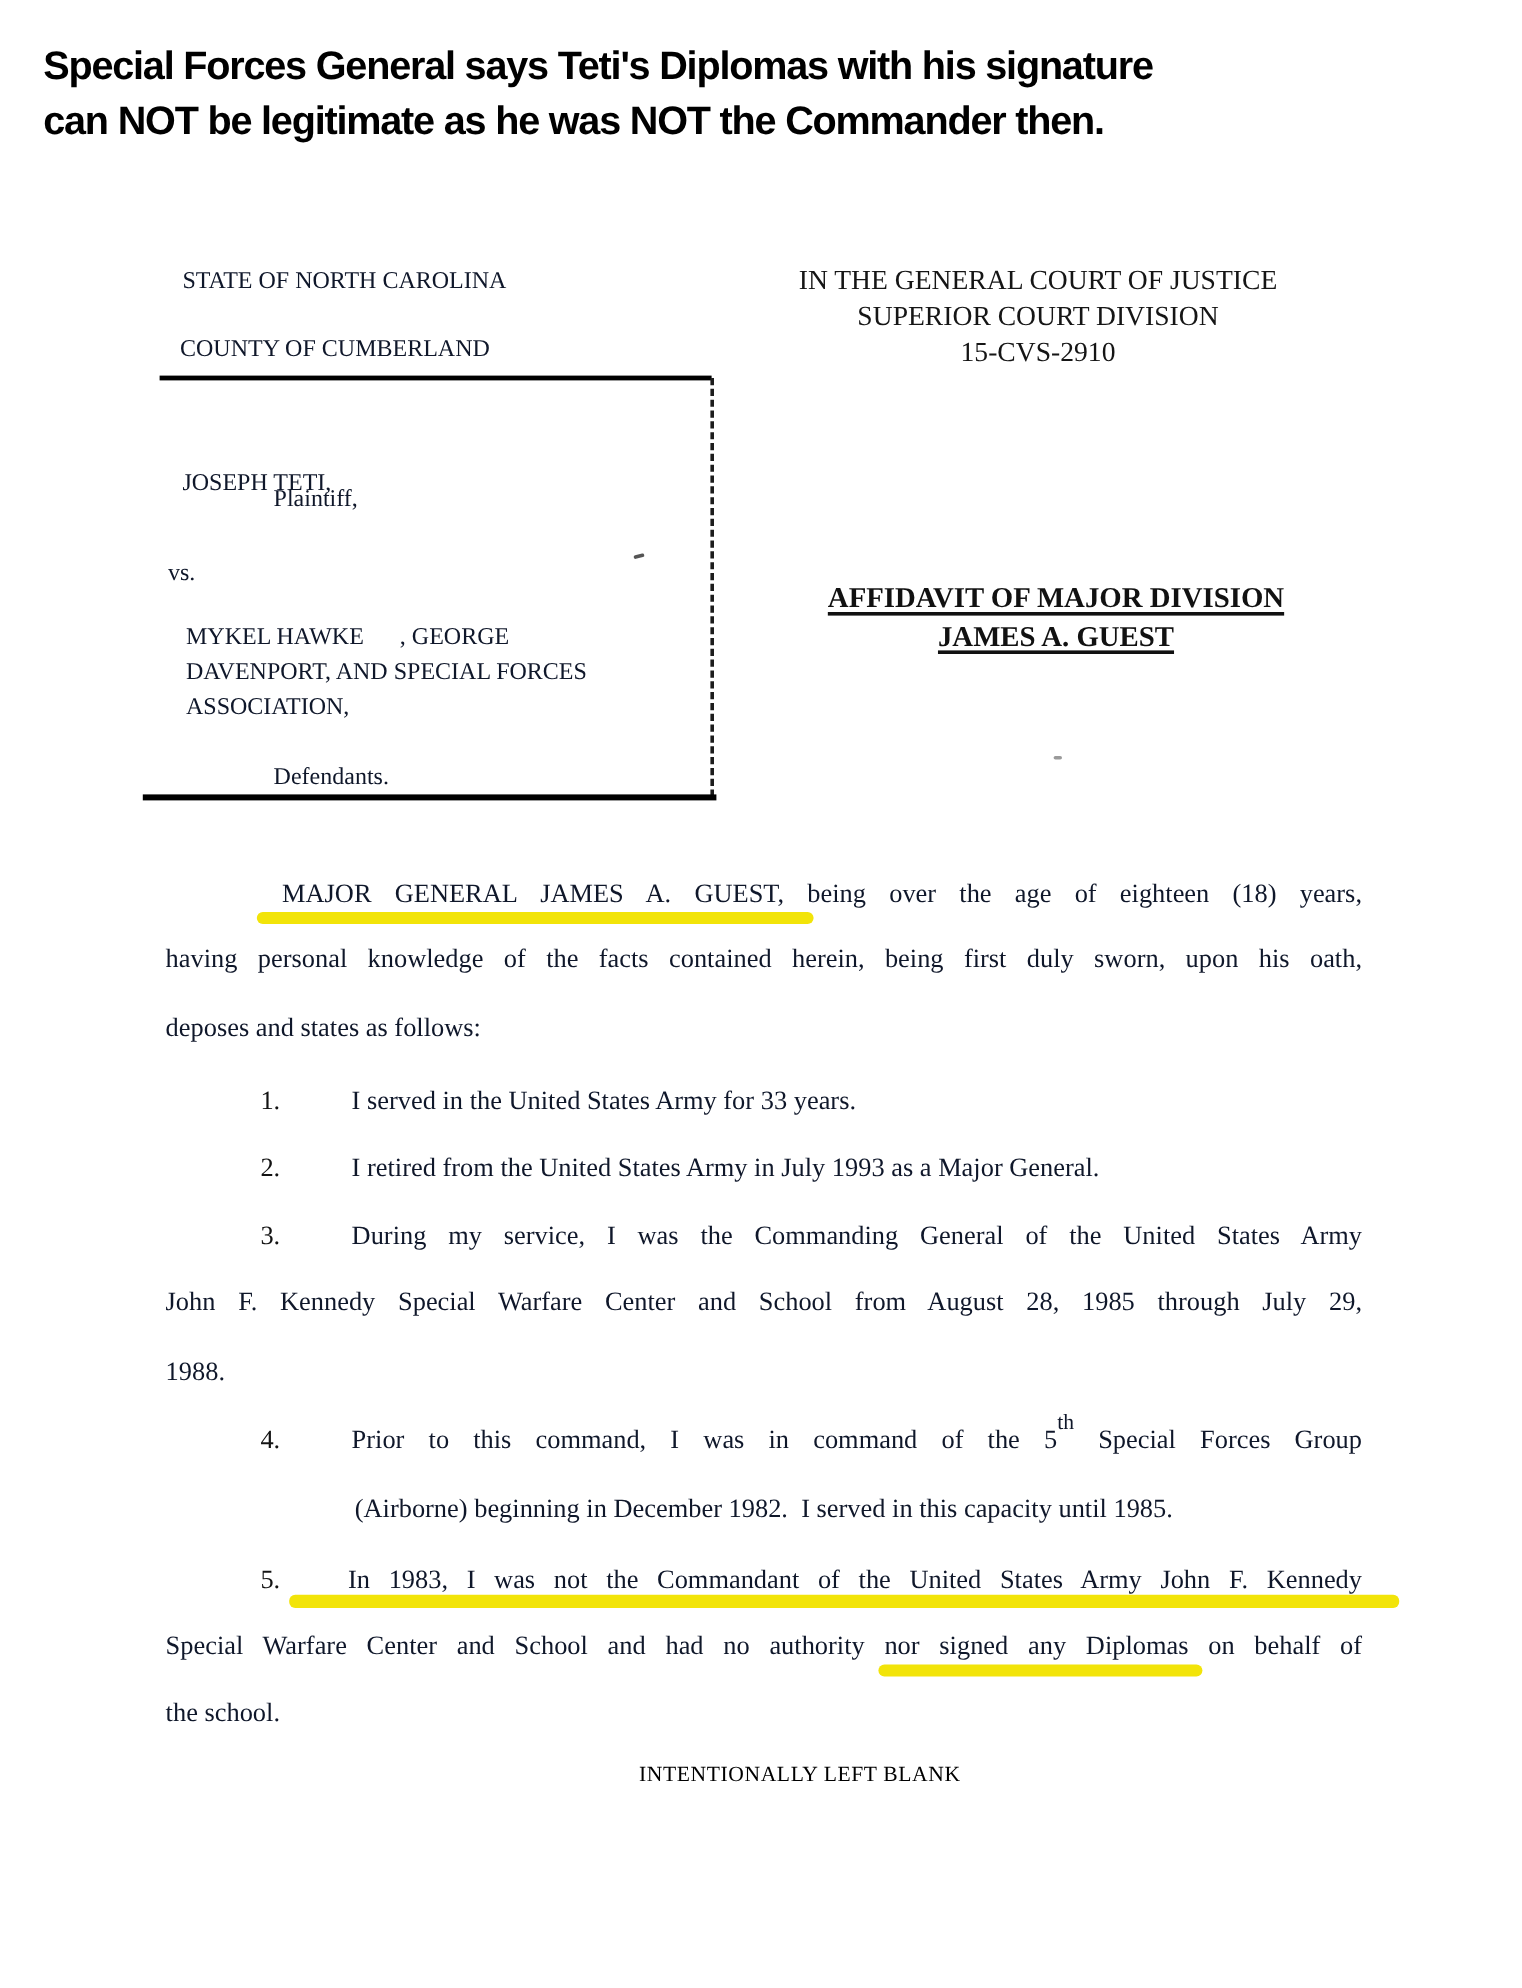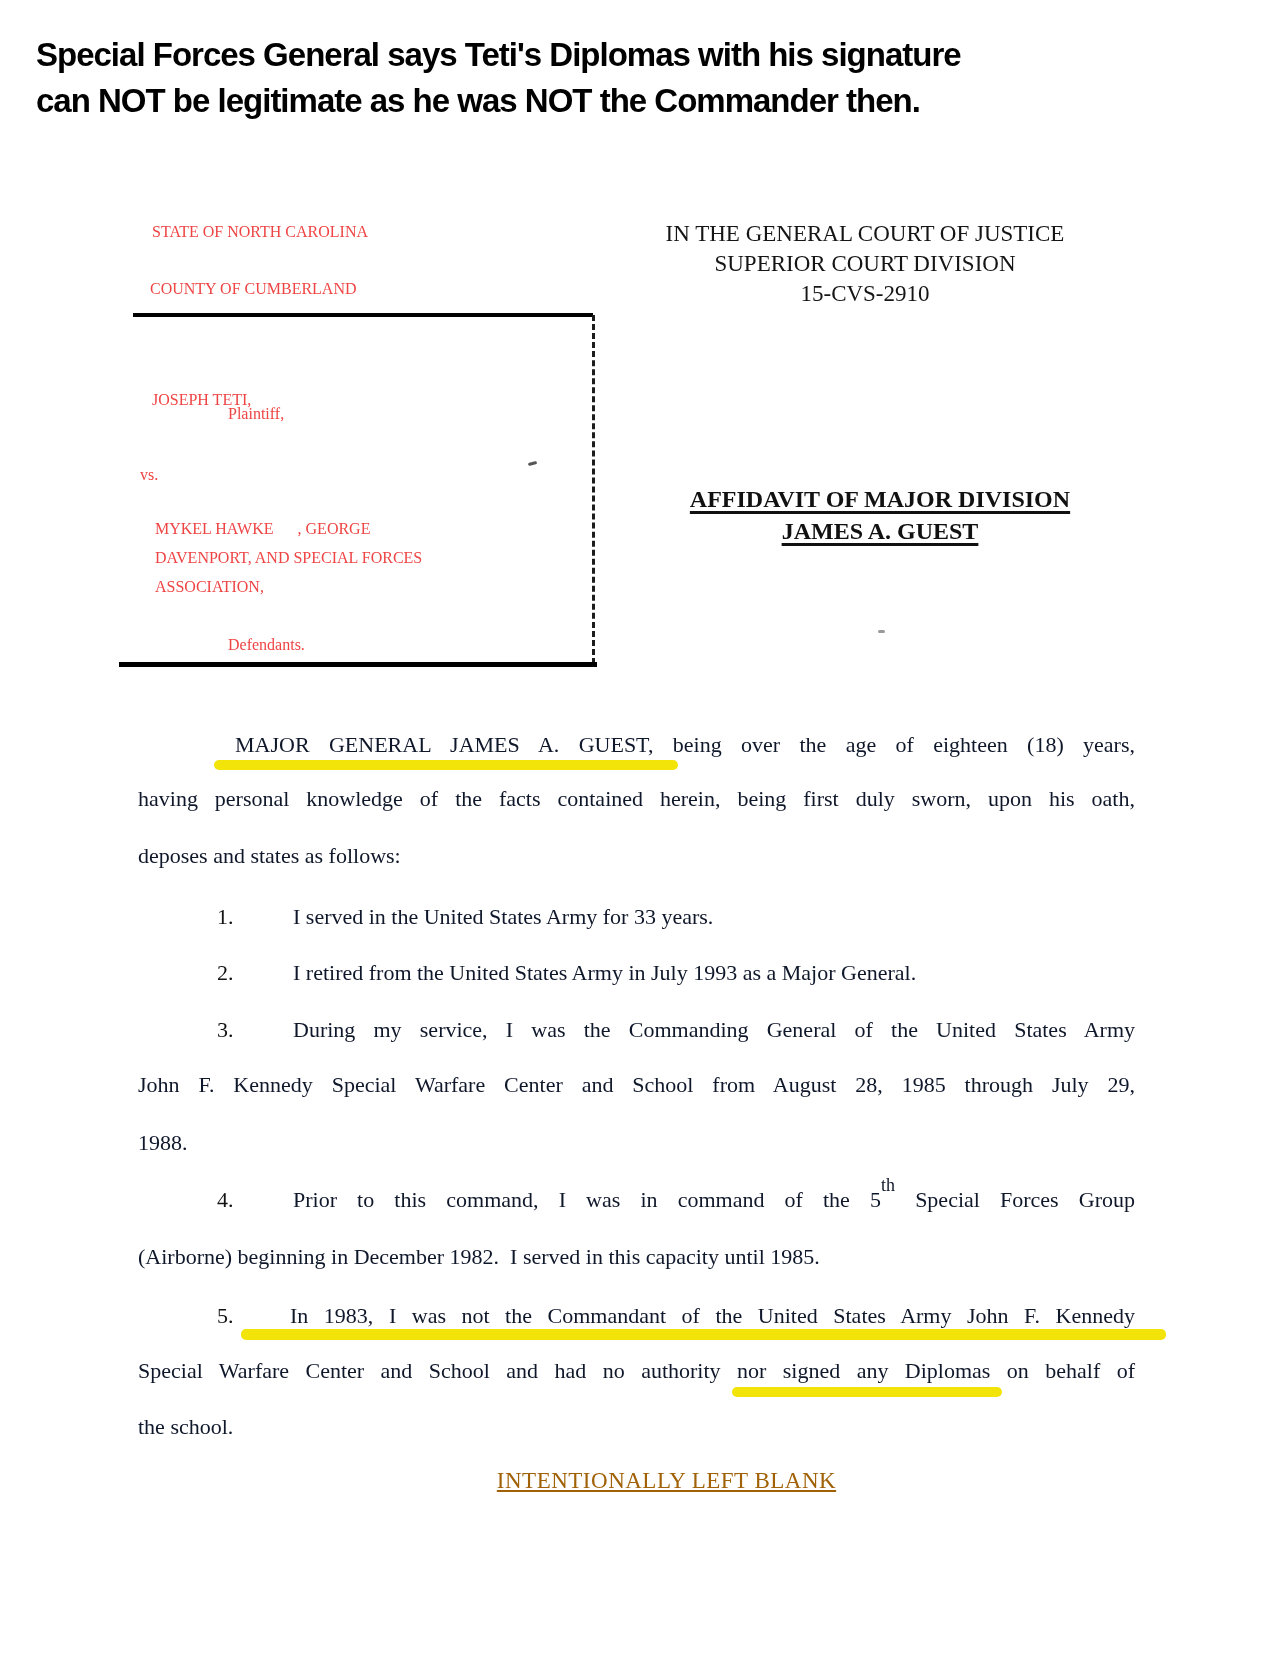--- a/index.html
+++ b/index.html
@@ -8,21 +8,21 @@
     background:#ffffff; overflow:hidden;
     font-family:"Liberation Serif", serif; color:#141414;
   }
   
   .hline {
     position:absolute; left:36px; white-space:nowrap;
     font-family:"Liberation Sans", sans-serif; font-weight:900;
     font-size:33px; letter-spacing:-1px; color:#000;
   }
   
-  .cap { position:absolute; font-size:16px; color:#ef4444; white-space:pre-wrap; }
+  .cap { position:absolute; font-size:20px; color:#0f172a; white-space:pre-wrap; }
   .rule { position:absolute; background:#000; }
   .vdash { position:absolute; border-left:3px dashed #1c1c1c; }
   .courts {
     position:absolute; left:600px; top:219px; width:530px;
     font-size:23px; line-height:30px; text-align:center; color:#151515;
   }
   .aff {
     position:absolute; left:620px; top:483px; width:520px;
     font-size:24px; line-height:32px; text-align:center; font-weight:bold; color:#111;
   }
@@ -35,21 +35,21 @@
   .bj { text-align:justify; text-align-last:justify; }
   .pre { white-space:pre-wrap; }
   .bnum { position:absolute; left:217px; font-size:22px; line-height:30px; color:#131313; }
   sup.s5 { font-size:18px; position:relative; top:-8px; line-height:0; }
   
   .hy { position:absolute; border-radius:5px; }
   
   .speck { position:absolute; border-radius:2px; }
   .footerline {
     position:absolute; left:138px; top:1468px; width:997px; padding-left:60px;
-    box-sizing:border-box; text-align:center; font-size:23px; letter-spacing:.5px; color:#a16207;text-decoration:underline;
+    box-sizing:border-box; text-align:center; font-size:18px; letter-spacing:.5px; color:#000000;
   }
 </style>
 </head>
 <body>
 
 <div class="page">
 
   <div class="hline" style="top:36px;">Special Forces General says Teti's Diplomas with his signature</div>
   <div class="hline" style="top:82px;">can NOT be legitimate as he was NOT the Commander then.</div>
 
@@ -93,21 +93,21 @@
   <div class="bnum" style="top:958px;">2.</div>
   <div class="bl" style="top:958px; padding-left:155px;">I retired from the United States Army in July 1993 as a Major General.</div>
 
   <div class="bnum" style="top:1015px;">3.</div>
   <div class="bl bj" style="top:1015px; padding-left:155px;">During my service, I was the Commanding General of the United States Army</div>
   <div class="bl bj" style="top:1070px;">John F. Kennedy Special Warfare Center and School from August 28, 1985 through July 29,</div>
   <div class="bl" style="top:1128px;">1988.</div>
 
   <div class="bnum" style="top:1185px;">4.</div>
   <div class="bl bj" style="top:1185px; padding-left:155px;"><span>Prior to this command, I was in command of the 5</span><sup class="s5">th</sup><span> Special Forces Group</span></div>
-  <div class="bl pre" style="top:1242px;">(Airborne) beginning in December 1982.  I served in this capacity until 1985.</div>
+  <div class="bl pre" style="top:1242px;text-align:center;">(Airborne) beginning in December 1982.  I served in this capacity until 1985.</div>
 
   <div class="bnum" style="top:1301px;">5.</div>
   <div class="bl bj" style="top:1301px; padding-left:152px;">In 1983, I was not the Commandant of the United States Army John F. Kennedy</div>
   <div class="bl bj" style="top:1356px;">Special Warfare Center and School and had no authority nor signed any Diplomas on behalf of</div>
   <div class="bl" style="top:1412px;">the school.</div>
 
   <div class="footerline">INTENTIONALLY LEFT BLANK</div>
 
   <div class="speck" style="left:528px; top:462px; width:9px; height:3px; background:#555; transform:rotate(-14deg);"></div>
   <div class="speck" style="left:878px; top:630px; width:7px; height:3px; background:#9a9a9a;"></div>

